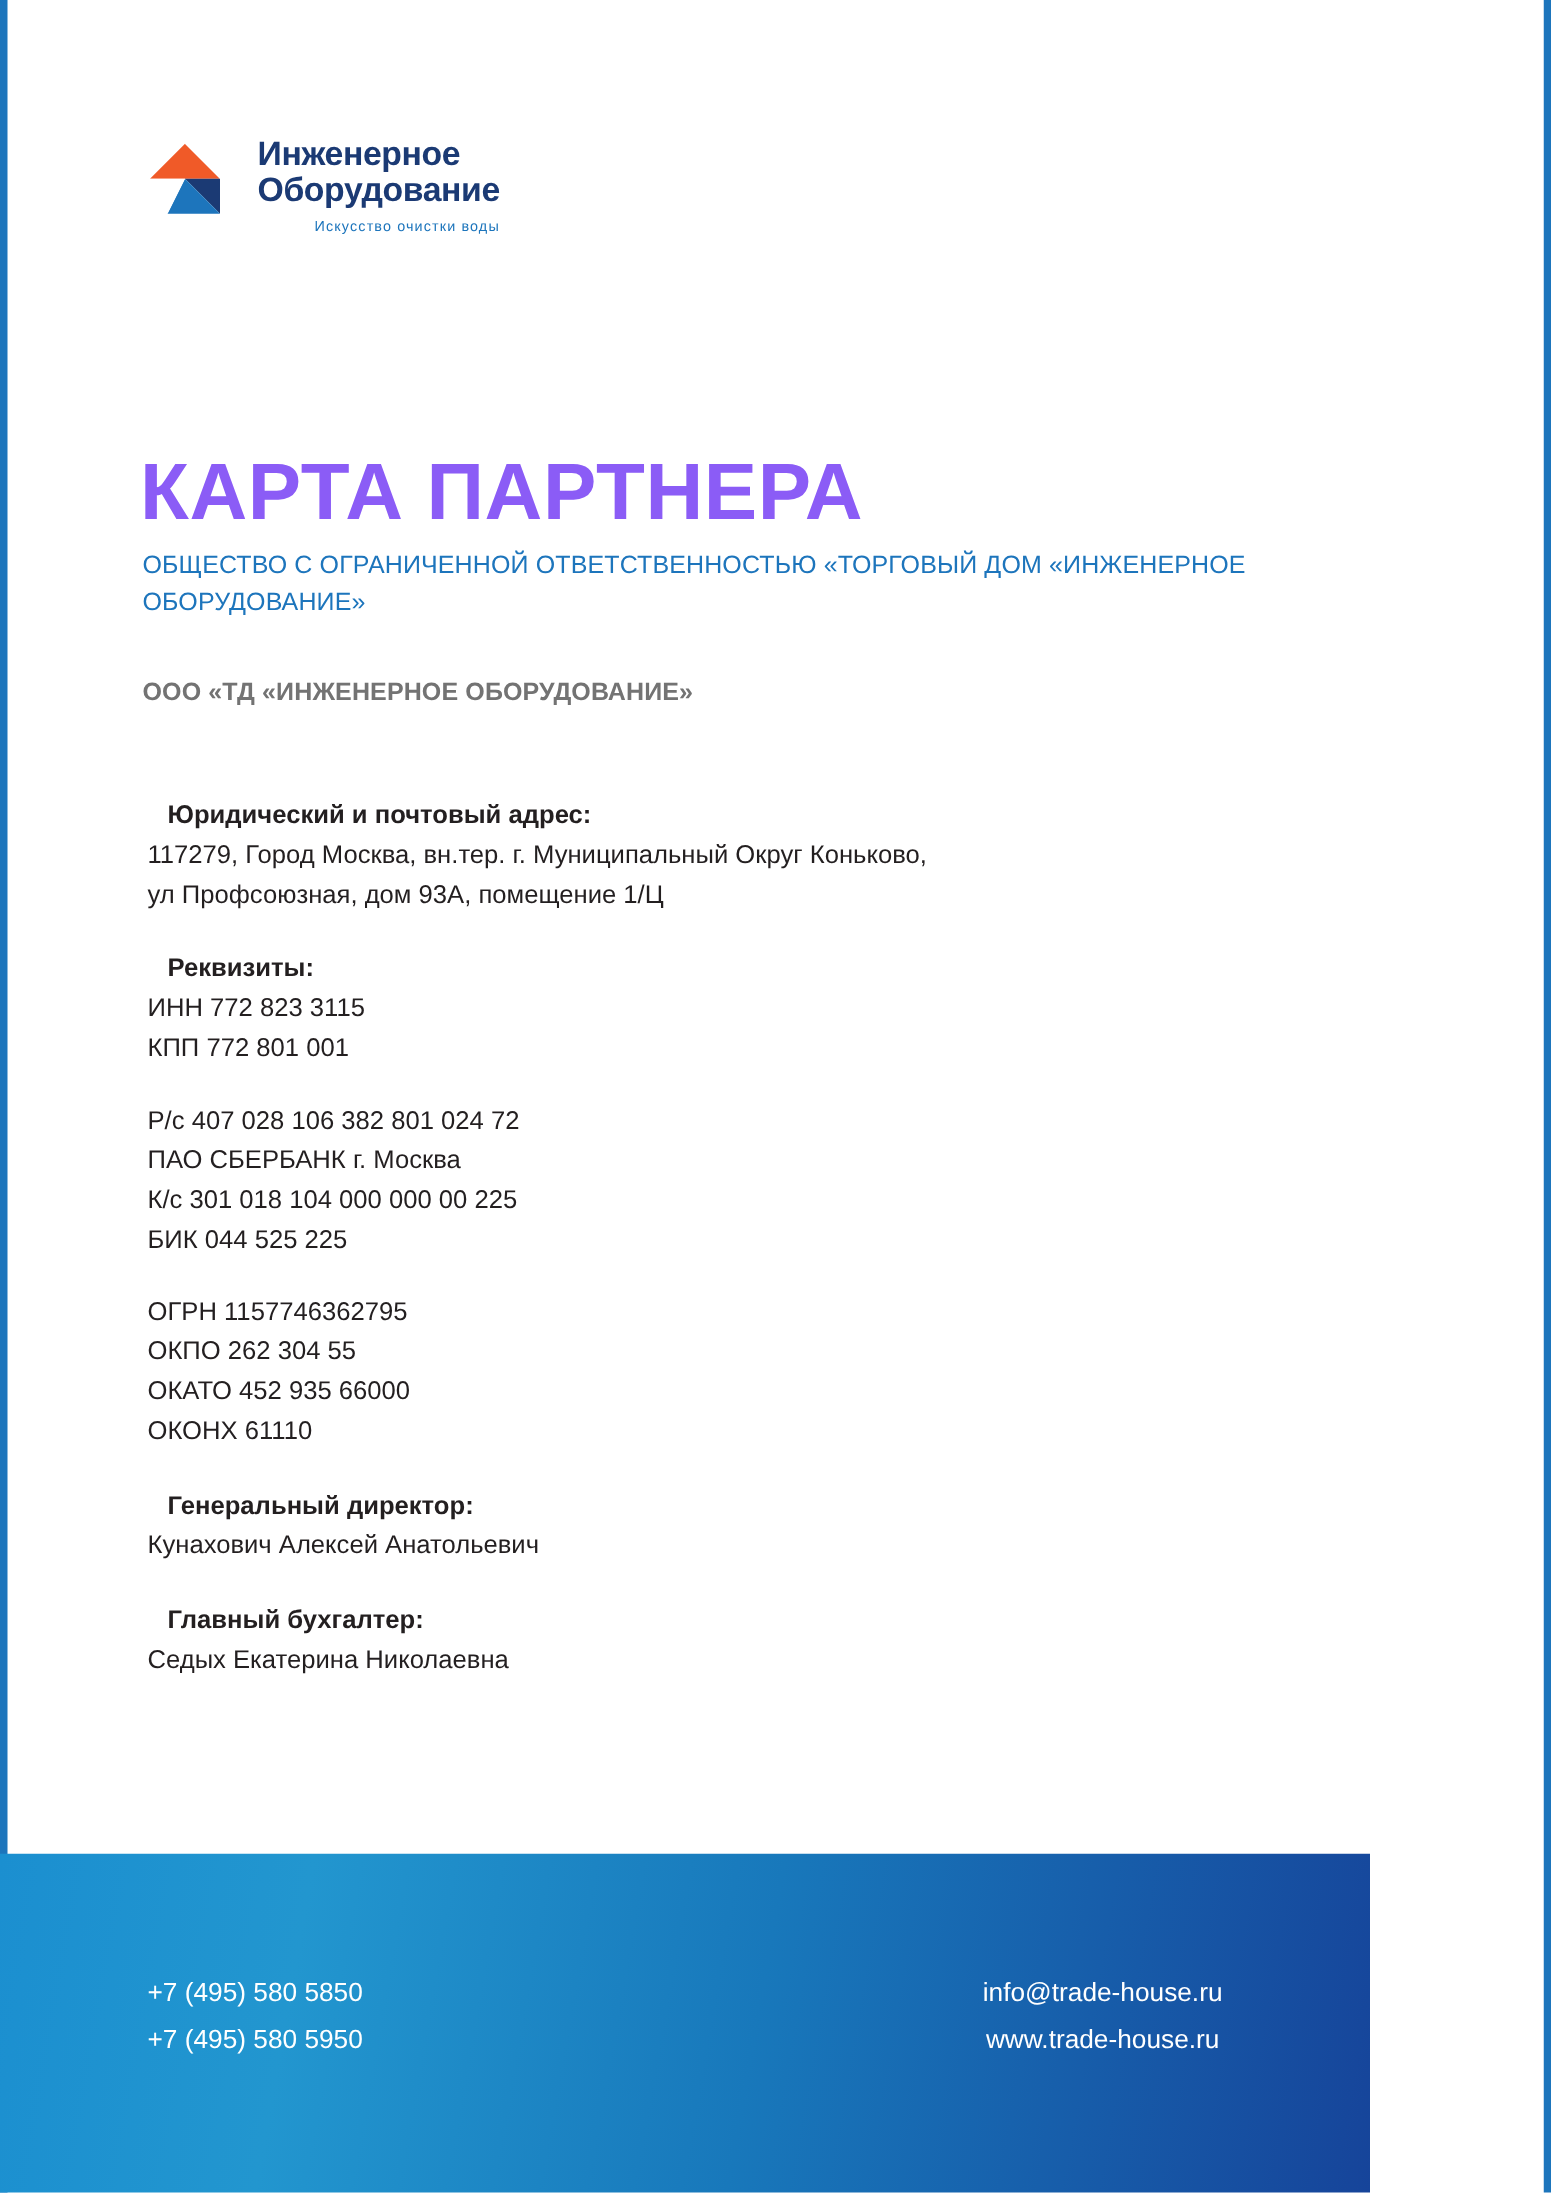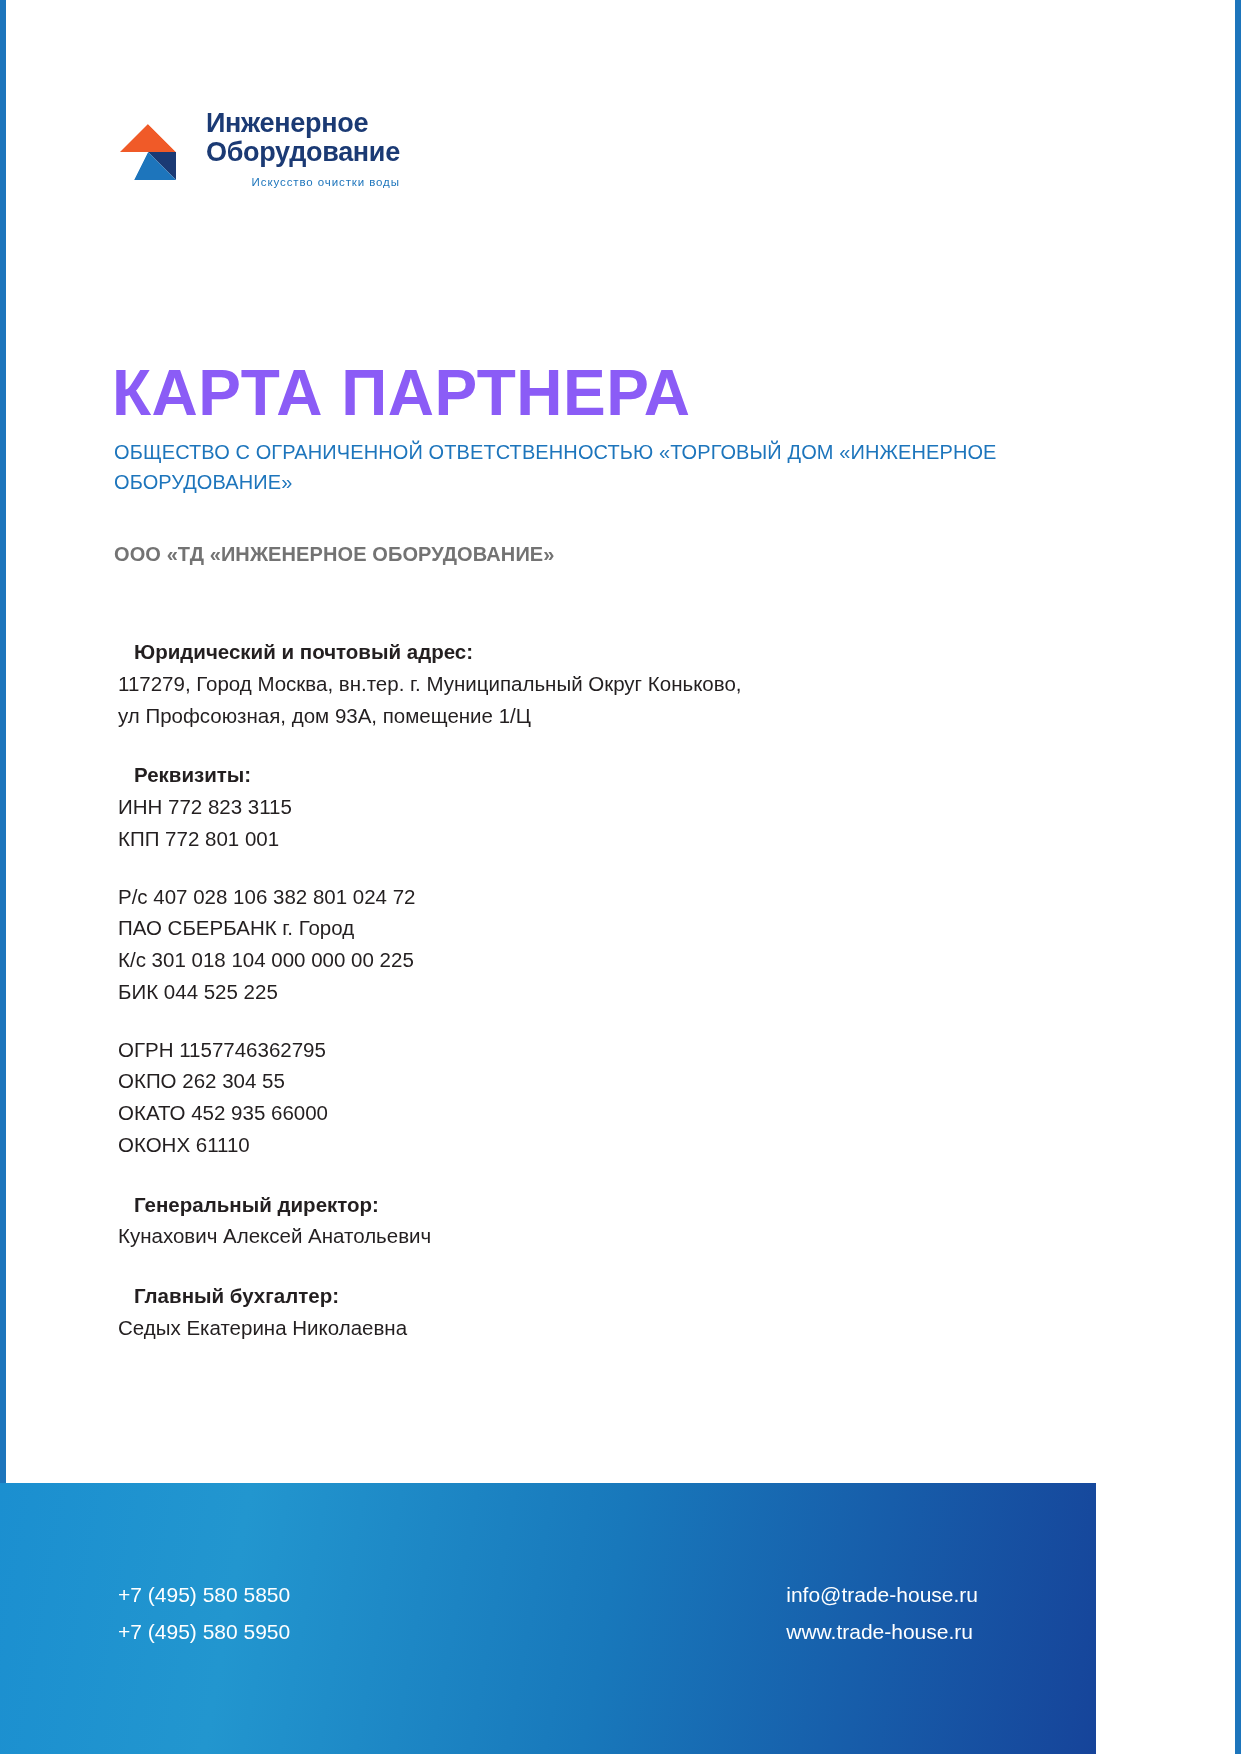--- a/index.html
+++ b/index.html
@@ -29,21 +29,21 @@
     width: 6px; height: 1754px;
     background: #1d75bc;
   }
 
   
   .logo-block {
     position: absolute;
     left: 118px;
     top: 100px;
     display: flex;
-    align-items: flex-end;
+    align-items: center;
   }
   .logo-mark {
     width: 74px;
     height: 70px;
     position: relative;
     margin-right: 14px;
   }
   .logo-text {
     padding-top: 9px;
   }
@@ -134,21 +134,21 @@
     font-size: 21px;
     line-height: 1.75;
   }
   .footer-web {
     position: absolute;
     right: 118px;
     top: 94px;
     color: #ffffff;
     font-size: 21px;
     line-height: 1.75;
-    text-align: left;
+    text-align: center;
   }
 </style>
 </head>
 <body>
 
 <div class="edge-left"></div>
 <div class="edge-right"></div>
 
 <div class="logo-block">
   <div class="logo-mark">
@@ -181,21 +181,21 @@
 
   <div class="gap-mid"></div>
 
   <div class="sec-head">Реквизиты:</div>
   <div class="sec-line">ИНН 772 823 3115</div>
   <div class="sec-line">КПП 772 801 001</div>
 
   <div class="gap-blank"></div>
 
   <div class="sec-line">Р/с 407 028 106 382 801 024 72</div>
-  <div class="sec-line">ПАО СБЕРБАНК г. Город</div>
+  <div class="sec-line">ПАО СБЕРБАНК г. Москва</div>
   <div class="sec-line">К/с 301 018 104 000 000 00 225</div>
   <div class="sec-line">БИК 044 525 225</div>
 
   <div class="gap-blank"></div>
 
   <div class="sec-line">ОГРН 1157746362795</div>
   <div class="sec-line">ОКПО 262 304 55</div>
   <div class="sec-line">ОКАТО 452 935 66000</div>
   <div class="sec-line">ОКОНХ 61110</div>
 

